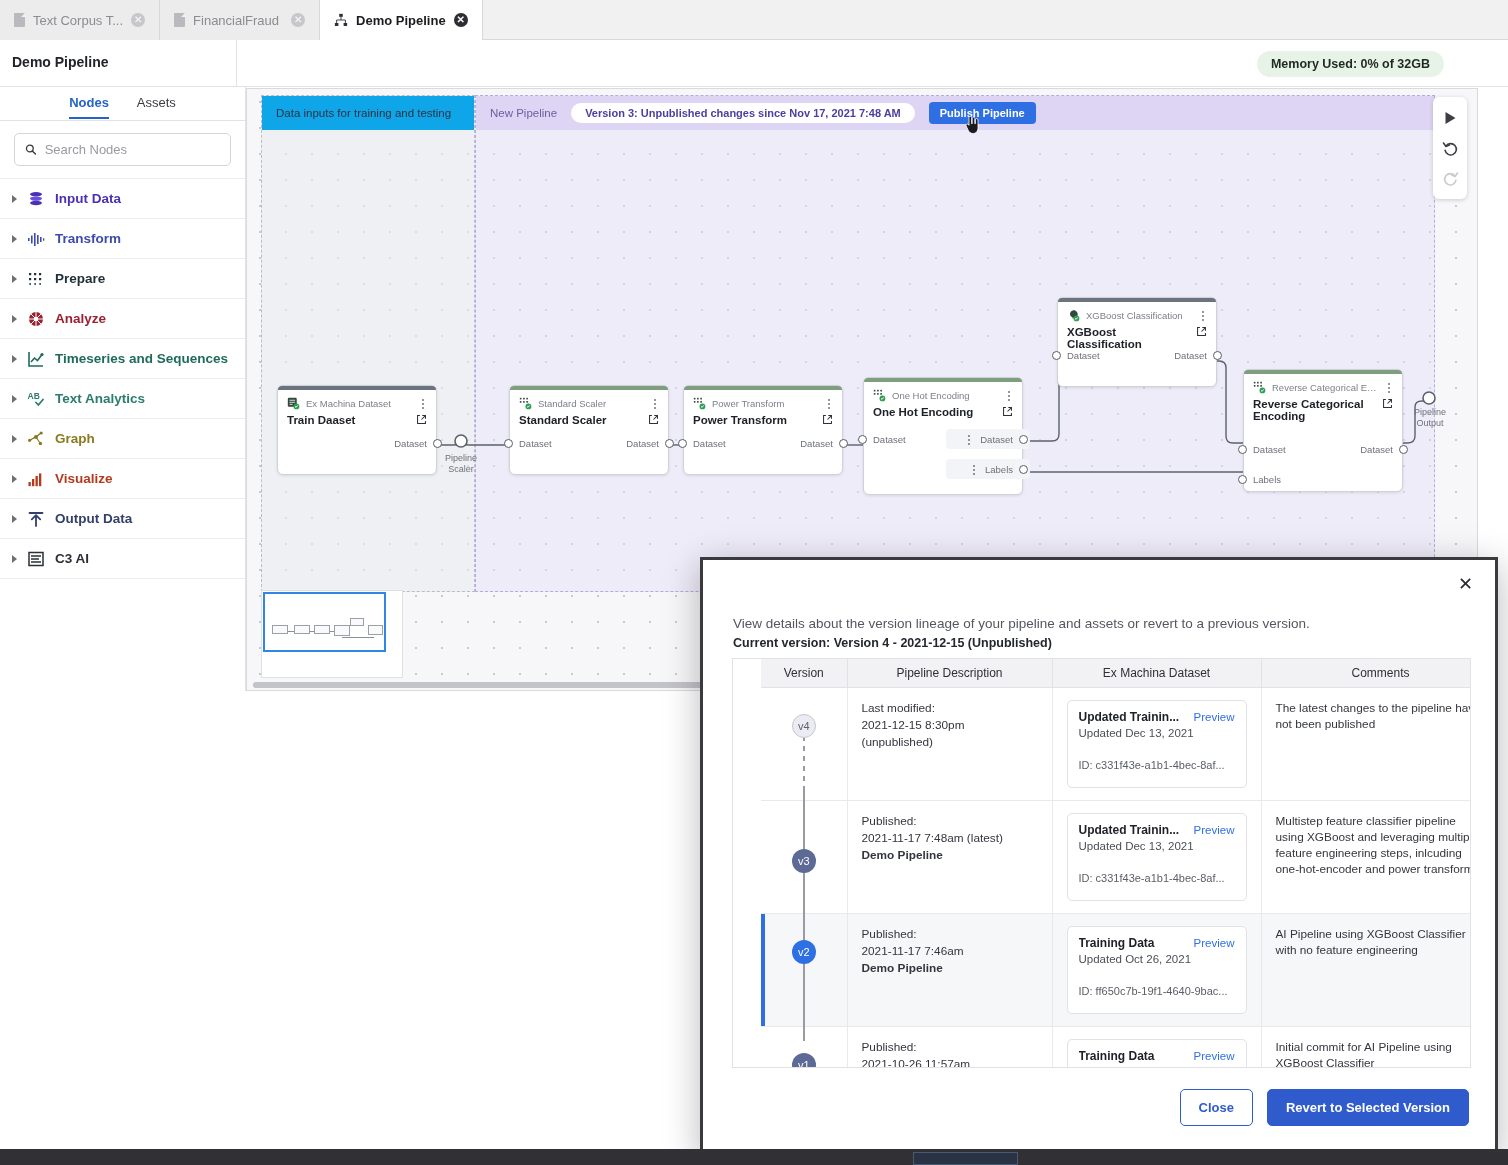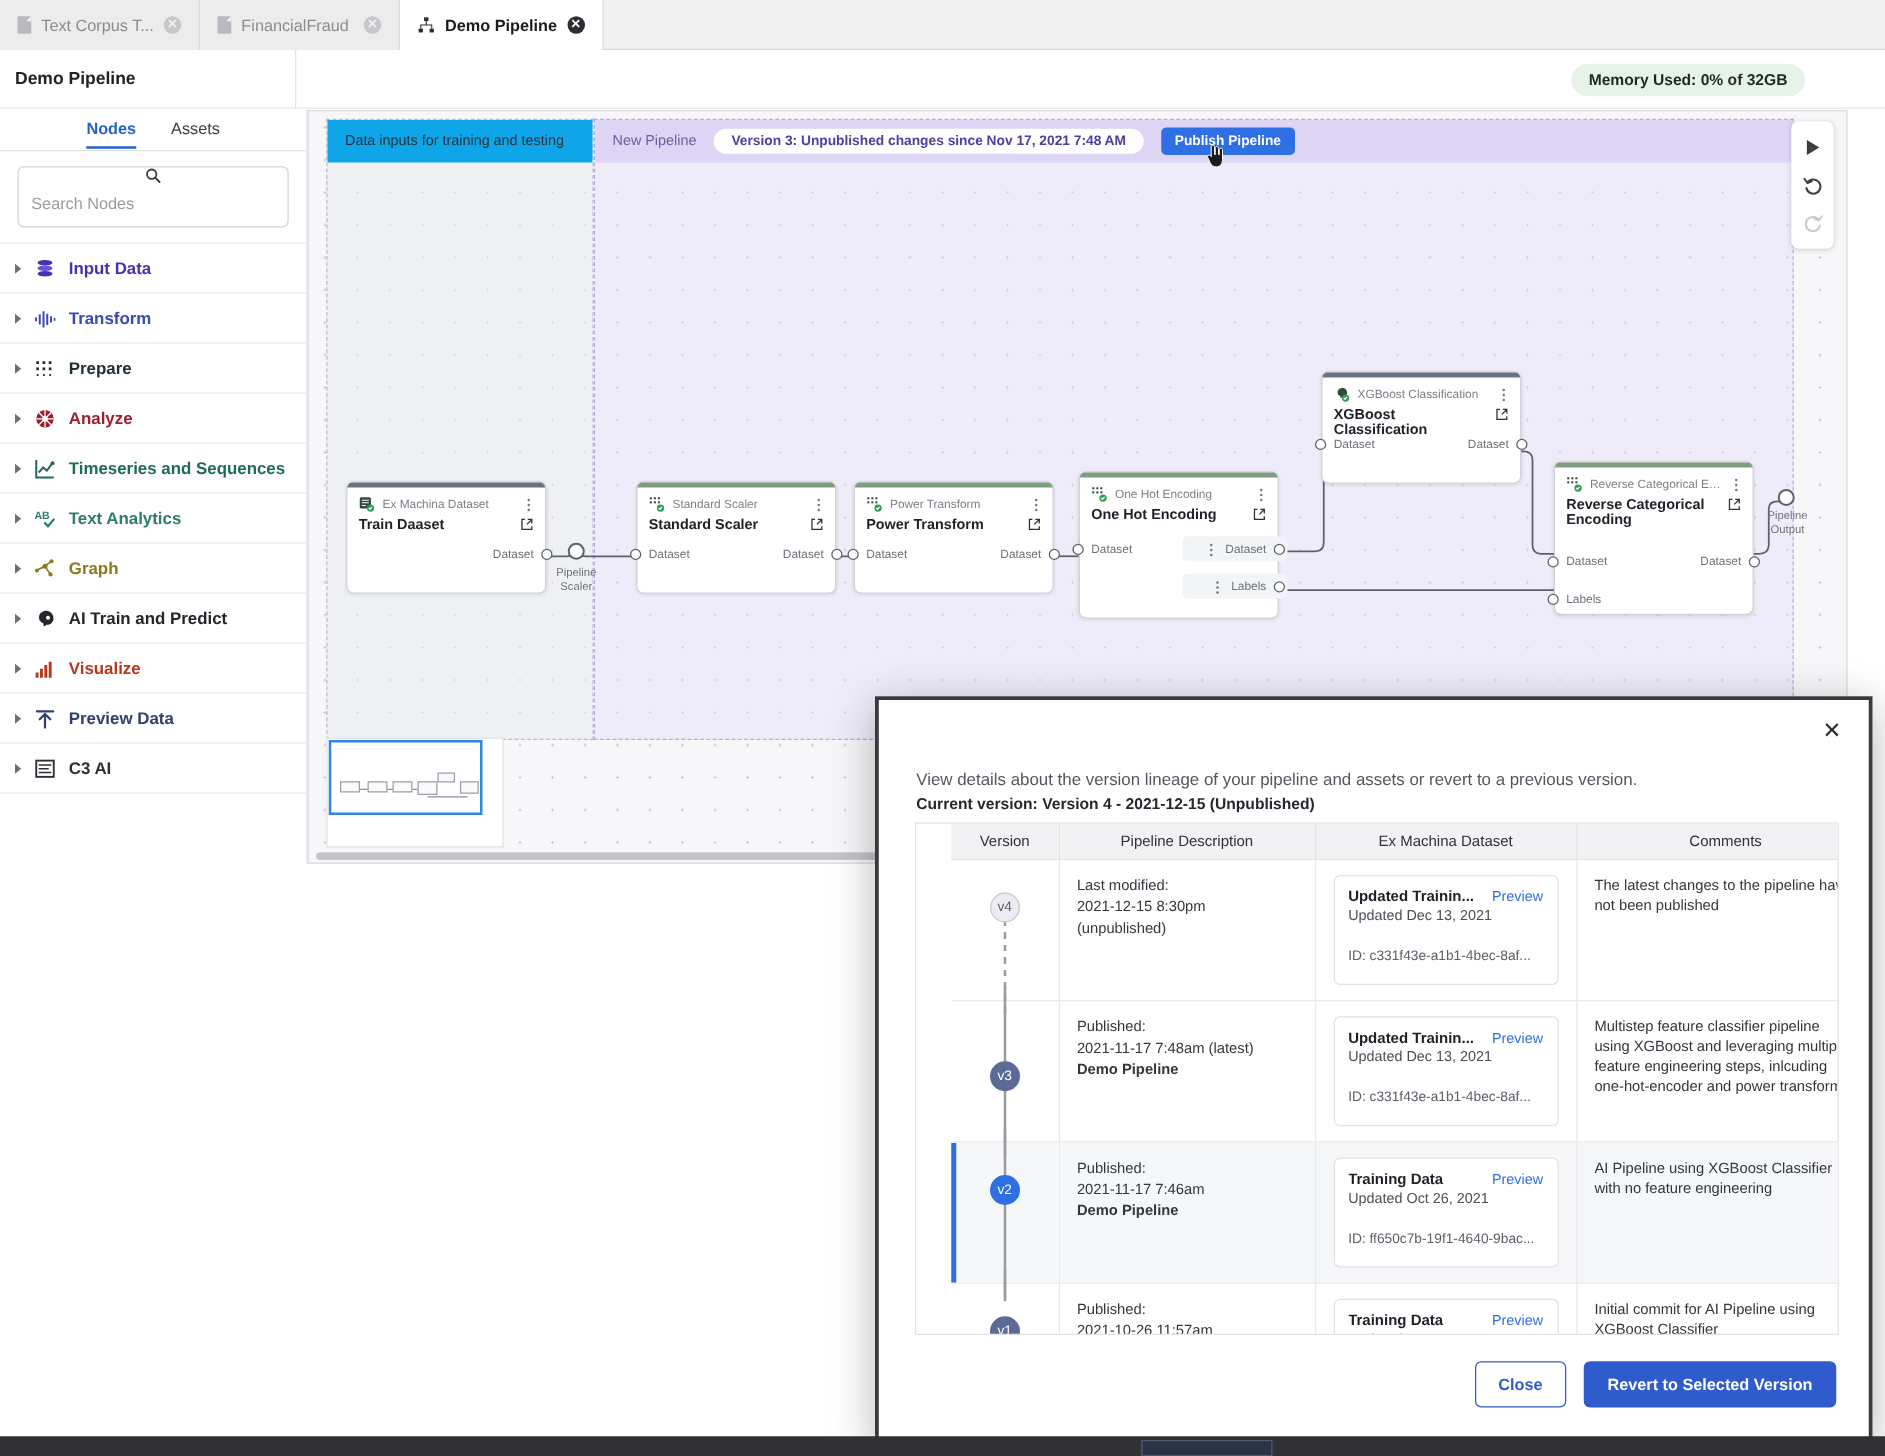--- a/index.html
+++ b/index.html
@@ -62,21 +62,21 @@
   }
   .side-tabs {
     height: 34px; display: flex; justify-content: center; gap: 28px;
     border-bottom: 1px solid #e3e3e6; align-items: flex-start; padding-top: 8px;
   }
   .side-tab { font-size: 13px; color: #3c3c42; padding-bottom: 7px; }
   .side-tab.active { color: #2563c9; font-weight: bold; border-bottom: 2px solid #2563c9; }
   .search-wrap { padding: 12px 14px; }
   .search-box {
     display: flex; align-items: center; gap: 8px;
-    border: 1px solid #d5d5da; border-radius: 5px; height: 49px; padding: 0 10px; flex-direction: column;
+    border: 1px solid #d5d5da; border-radius: 5px; height: 33px; padding: 0 10px;
   }
   .search-box input {
     border: none; outline: none; font-size: 13px; color: #3c3c42;
     font-family: "Liberation Sans", sans-serif; width: 100%; background: transparent;
   }
   .search-box input::placeholder { color: #9a9aa1; }
   .node-list { border-top: 1px solid #ececef; }
   .node-cat {
     display: flex; align-items: center; gap: 10px;
     height: 40px; padding: 0 10px 0 12px;
@@ -384,49 +384,41 @@
         <g fill="#8a7a20">
             <circle cx="2.6" cy="10.3" r="1.6"></circle>
             <circle cx="9" cy="7" r="2"></circle>
             <circle cx="14.2" cy="3" r="1.6"></circle>
             <circle cx="13.4" cy="13.5" r="1.7"></circle>
           </g>
       </svg>
       <span style="color:#8a7a20">Graph</span>
     </div>
 
-    <div class="node-cat">
-      <span class="caret"></span>
-      <svg class="cat-icon" viewBox="0 0 18 18">
-        <path d="M12.5 3.2c-3.3-1.6-8 .4-8.3 4.4-.2 2.6 1.6 4.4 3.6 5.1l.2 2.6 2.2-1.6c3.2.3 5.5-2 5.6-4.8.1-2.4-1.3-4.7-3.3-5.7z" fill="#24262c"></path>
-        <circle cx="11.4" cy="8.2" r="1.6" fill="#ffffff"></circle>
-      </svg>
-      <span style="color:#24262c">AI Train and Predict</span>
-    </div>
 
     <div class="node-cat">
       <span class="caret"></span>
       <svg class="cat-icon" viewBox="0 0 18 18">
         <g fill="#b33a1f">
           <rect x="1.5" y="12" width="2.3" height="4.2"></rect>
             <rect x="5" y="9" width="2.3" height="7.2"></rect>
           <rect x="8.5" y="6" width="2.3" height="10.2"></rect>
             <rect x="12" y="3.4" width="2.3" height="12.8"></rect>
         </g>
       </svg>
       <span style="color:#b33a1f">Visualize</span>
     </div>
 
     <div class="node-cat">
       <span class="caret"></span>
       <svg class="cat-icon" viewBox="0 0 18 18">
         <path d="M2.5 3 H15.5" stroke="#33406b" stroke-width="1.8" stroke-linecap="round"></path>
         <path d="M9 5.5 V16 M4.8 9.4 L9 5.2 L13.2 9.4" stroke="#33406b" stroke-width="1.8" fill="none" stroke-linecap="round" stroke-linejoin="round"></path>
       </svg>
-      <span style="color:#33406b">Preview Data</span>
+      <span style="color:#33406b">Output Data</span>
     </div>
 
     <div class="node-cat">
       <span class="caret"></span>
       <svg class="cat-icon" viewBox="0 0 18 18">
         <rect x="2" y="2.5" width="14" height="13" fill="none" stroke="#2b2f37" stroke-width="1.5"></rect>
         <g stroke="#2b2f37" stroke-width="1.3">
             <path d="M4 6 H14 M4 9 H12 M4 12 H14"></path>
           </g>
       </svg>

